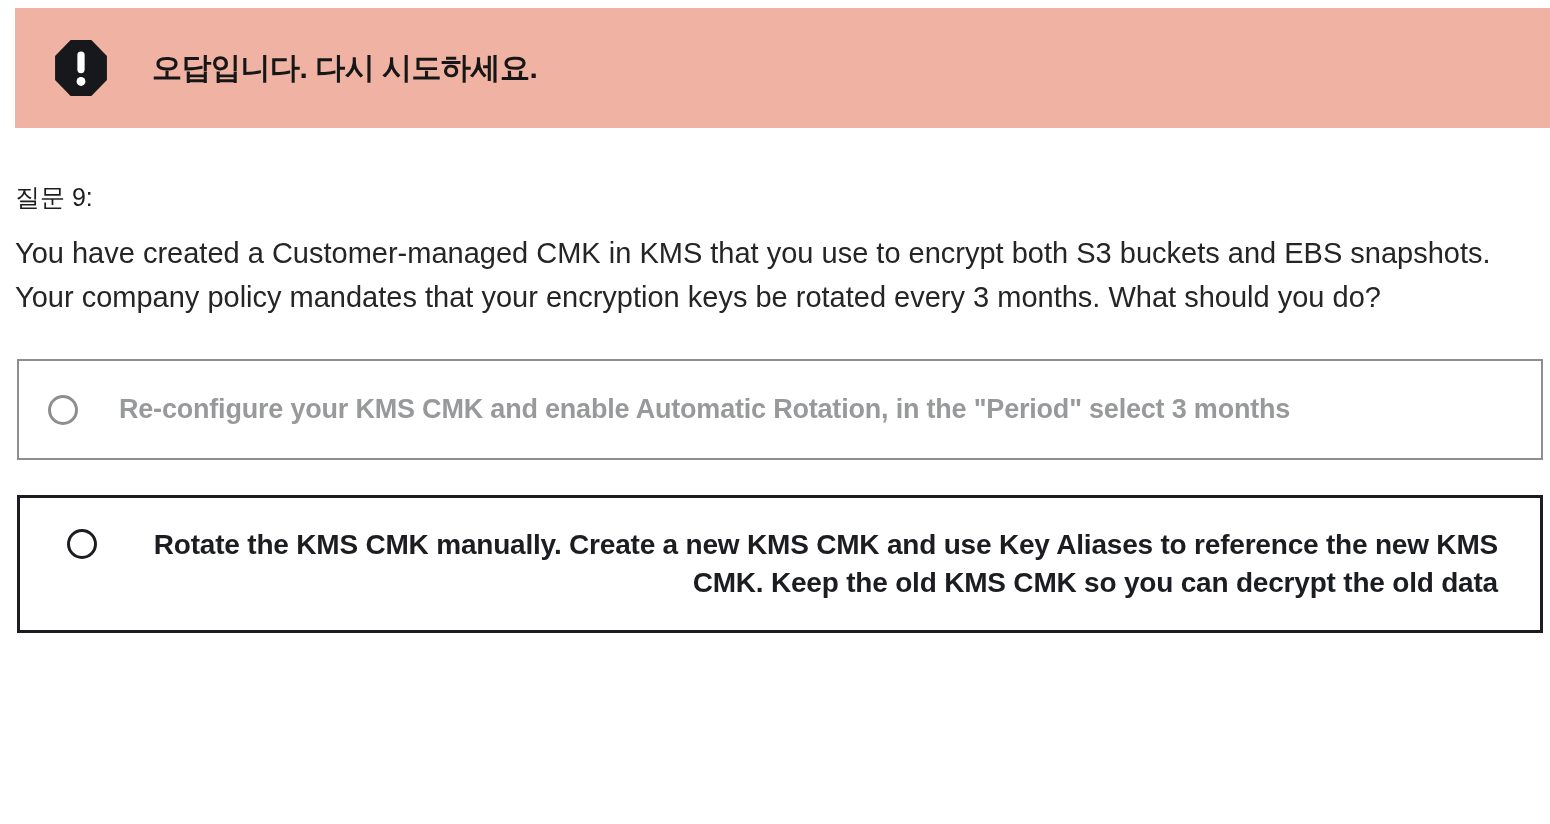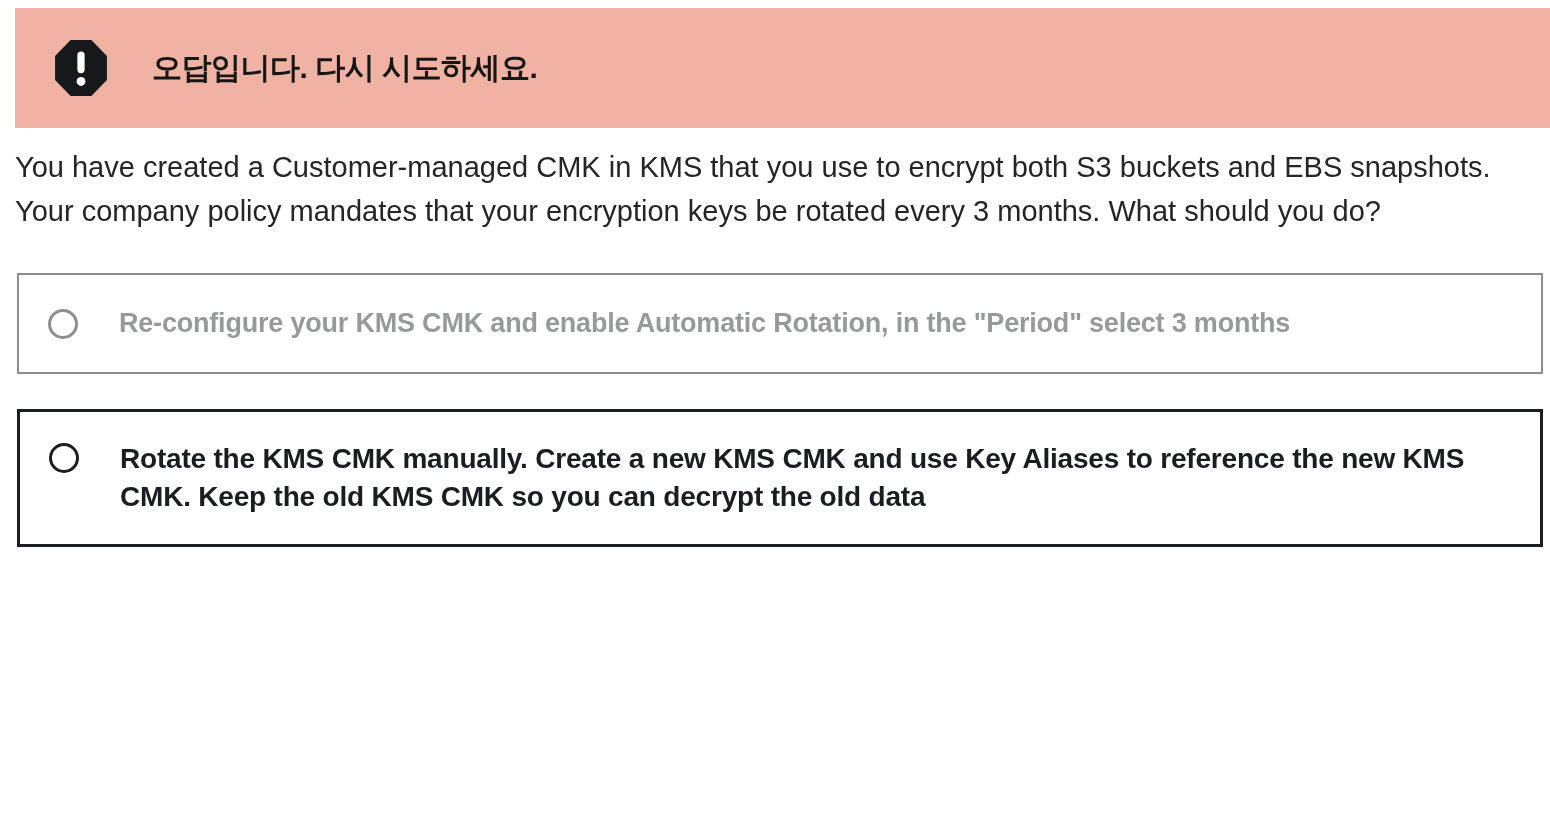--- a/index.html
+++ b/index.html
@@ -53,36 +53,38 @@
     font-size: 29px;
     line-height: 44px;
     font-weight: 400;
     color: #252525;
   }
 
   
   .options {
     margin-left: 17px;
     width: 1526px;
+    text-align: right;
   }
   .option {
     display: flex;
     align-items: center;
     background: #ffffff;
     cursor: pointer;
   }
   .option.dimmed {
     border: 2px solid #8e8e8e;
     height: 101px;
     color: #98999b;
   }
   .option.active {
     border: 3px solid #1b1d21;
     height: 138px;
     color: #1b1d21;
+    padding-left: 18px;
   }
   .option-1 { margin-top: 40px; }
   .option-2 { margin-top: 34px; }
   .option-3 { margin-top: 35px; }
 
   .radio {
     width: 30px;
     height: 30px;
     border-radius: 50%;
     background: #ffffff;
@@ -115,20 +117,21 @@
 
   <div class="alert-banner">
     <svg class="alert-icon" viewBox="0 0 100 108" xmlns="http://www.w3.org/2000/svg">
       <polygon points="30,0 70,0 100,31 100,77 70,108 30,108 0,77 0,31" fill="#16181b"></polygon>
       <rect x="43" y="22" width="14" height="42" rx="7" fill="#ffffff"></rect>
       <circle cx="50" cy="80" r="8.5" fill="#ffffff"></circle>
     </svg>
     <div class="alert-text">오답입니다. 다시 시도하세요.</div>
   </div>
 
+  <div class="question-label">질문 9:</div>
 
   <div class="question-text">You have created a Customer-managed CMK in KMS that you use to encrypt both S3 buckets and EBS snapshots. Your company policy mandates that your encryption keys be rotated every 3 months. What should you do?</div>
 
   <div class="options">
 
     <div class="option dimmed option-1">
       <div class="radio"></div>
       <div class="option-label">Re-configure your KMS CMK and enable Automatic Rotation, in the "Period" select 3 months</div>
     </div>
 

